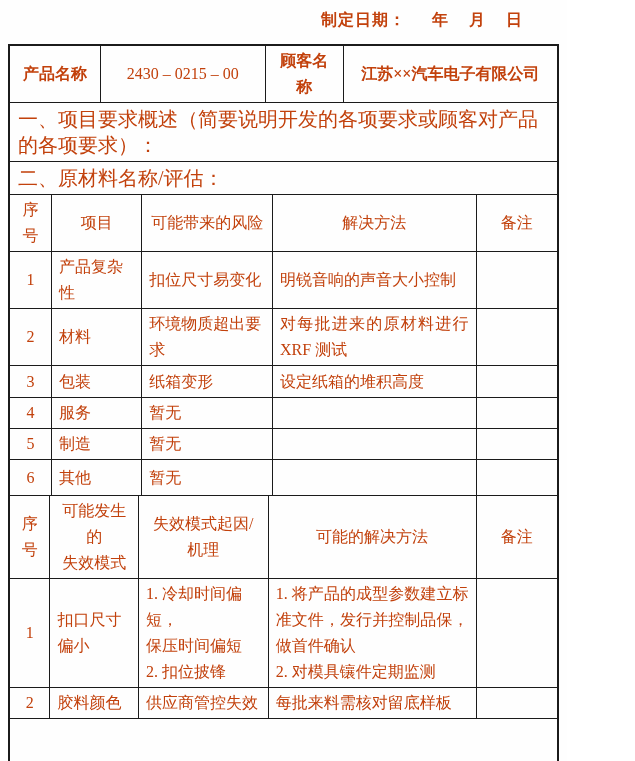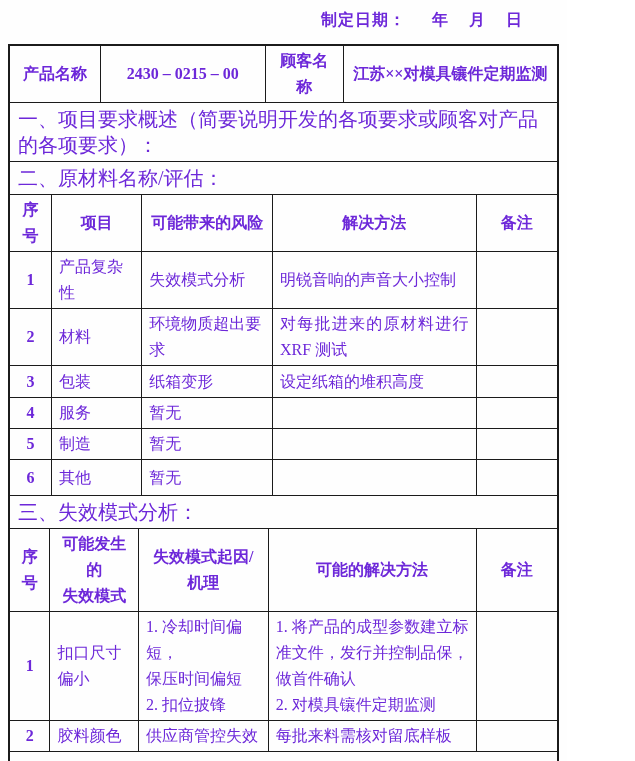--- a/index.html
+++ b/index.html
@@ -1,38 +1,38 @@
 <!DOCTYPE html>
 <html><head>
 <meta charset="utf-8">
 <style>
   html,body{margin:0;padding:0;background:#ffffff;}
   .page{
     width:567px;height:761px;background:#fefefe;box-sizing:border-box;
-    padding:8px;position:relative;color:#6d28d9;
+    padding:8px;position:relative;color:#c2410c;
     font-family:"Liberation Serif","DejaVu Serif",serif;
   }
   .date-line{
     font-size:16px;font-weight:bold;letter-spacing:1px;
     display:flex;justify-content:flex-end;gap:0;
     padding-right:36px;margin-top:2px;margin-bottom:13px;
   }
   .date-line .gap-lg{margin-left:26px;}
   .date-line .gap-md{margin-left:20px;}
   .doc{border:2px solid #1b1b1b;background:#fefefe;}
   .doc > * + *{border-top:1px solid #1b1b1b;}
   table{border-collapse:collapse;width:100%;table-layout:fixed;font-size:16px;}
   td{border:1px solid #1b1b1b;padding:2px 7px;vertical-align:middle;line-height:26px;
      overflow:hidden;}
   
   tr td:first-child{border-left:none;}
   tr td:last-child{border-right:none;}
   tr:first-child td{border-top:none;}
   tr:last-child td{border-bottom:none;}
-  .c{text-align:center;font-weight:bold;}
+  .c{text-align:center;}
   .j{text-align:justify;text-justify:inter-ideograph;}
   .pre{white-space:pre-line;}
   .b{font-weight:bold;}
   .sec{font-size:20px;line-height:26px;padding:3px 8px;}
   
   .h-info td{height:27px;}
   .h-hdr td{height:25px;}
   .h-r1 td{height:26px;} .h-r2 td{height:52px;} .h-r3 td{height:27px;}
   .h-r4 td{height:26px;} .h-r5 td{height:26px;} .h-r6 td{height:31px;}
   .h-fhdr td{height:44px;}
@@ -59,21 +59,21 @@
           <col style="width:16.5%">
           <col style="width:30.2%">
           <col style="width:14.2%">
           <col style="width:39.1%">
         </colgroup>
       <tbody>
           <tr class="h-info">
         <td class="c b">产品名称</td>
         <td class="c">2430 – 0215 – 00</td>
         <td class="c b">顾客名称</td>
-        <td class="c b">江苏××对模具镶件定期监测</td>
+        <td class="c b">江苏××汽车电子有限公司</td>
       </tr>
     </tbody>
       </table>
 
     <div class="sec s1">
       <div>一、项目要求概述（简要说明开发的各项要求或顾客对产品的各项要求）：</div>
     </div>
 
     <div class="sec">二、原材料名称/评估：</div>
 
@@ -89,21 +89,21 @@
           <tr class="h-hdr">
         <td class="c">序号</td>
         <td class="c">项目</td>
         <td class="c">可能带来的风险</td>
         <td class="c">解决方法</td>
         <td class="c">备注</td>
       </tr>
       <tr class="h-r1">
         <td class="c">1</td>
         <td>产品复杂性</td>
-        <td>失效模式分析</td>
+        <td>扣位尺寸易变化</td>
         <td>明锐音响的声音大小控制</td>
         <td></td>
       </tr>
       <tr class="h-r2">
         <td class="c">2</td>
         <td>材料</td>
         <td>环境物质超出要求</td>
         <td class="j">对每批进来的原材料进行 XRF 测试</td>
         <td></td>
       </tr>
@@ -131,21 +131,20 @@
       <tr class="h-r6">
         <td class="c">6</td>
         <td>其他</td>
         <td>暂无</td>
         <td></td>
         <td></td>
       </tr>
     </tbody>
       </table>
 
-    <div class="sec">三、失效模式分析：</div>
 
     <table>
       <colgroup>
           <col style="width:7.3%">
           <col style="width:16.2%">
           <col style="width:23.7%">
           <col style="width:38.0%">
           <col style="width:14.8%">
         </colgroup>
       <tbody>

